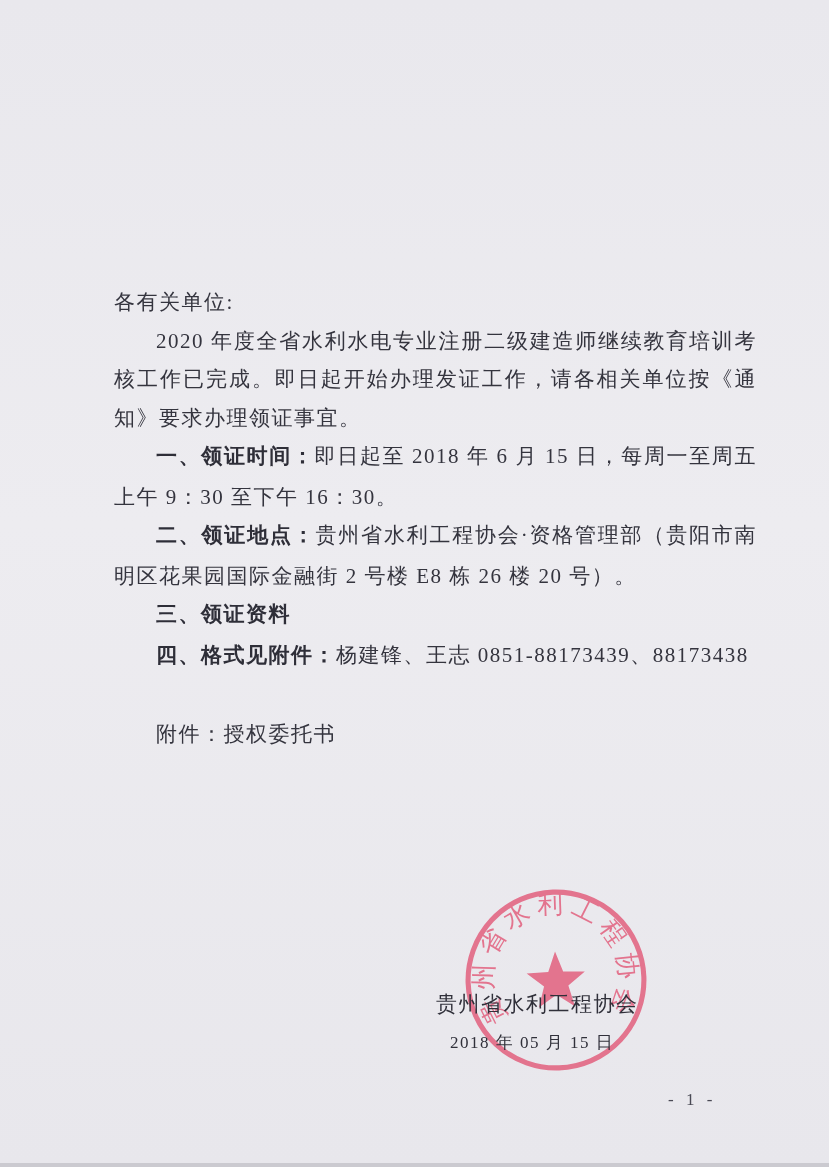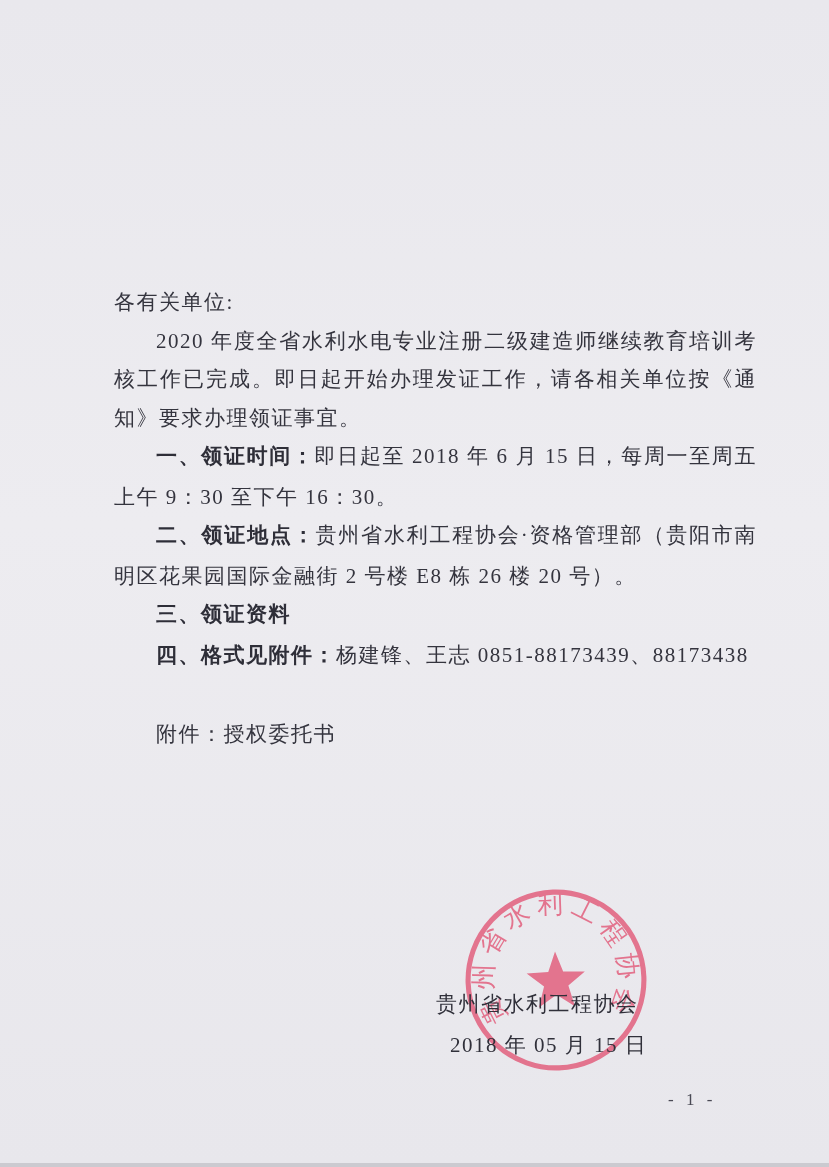--- a/index.html
+++ b/index.html
@@ -43,21 +43,21 @@
   }
   .closing { margin-top: 38.5px !important; }
   .attachment { margin-top: 38.5px !important; }
   
   .sig-org {
     position: absolute; top: 990px; left: 436px;
     font-size: 21px; letter-spacing: 1.5px; color: #30303a;
   }
   .sig-date {
     position: absolute; top: 1031px; left: 450px;
-    font-size: 21px; letter-spacing: 1.5px; color: #30303a;
+    font-size: 17px; letter-spacing: 1.5px; color: #30303a;
   }
   
   .seal {
     position: absolute; top: 888px; left: 464px;
     width: 184px; height: 184px;
     opacity: 0.85;
     transform: rotate(-2deg);
   }
   
   .page-number {

